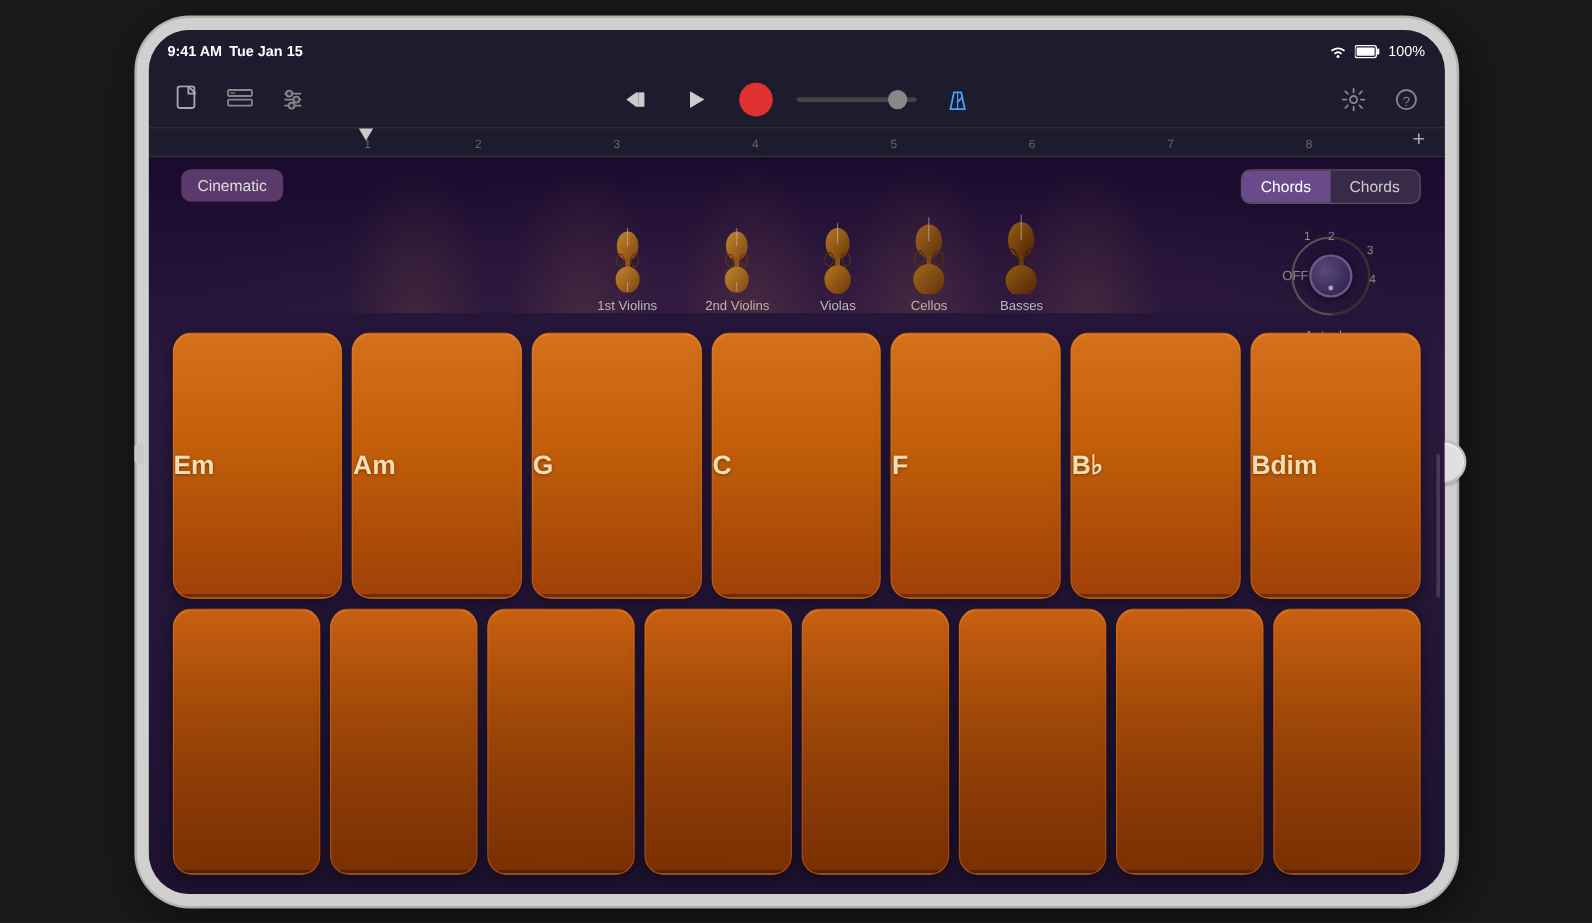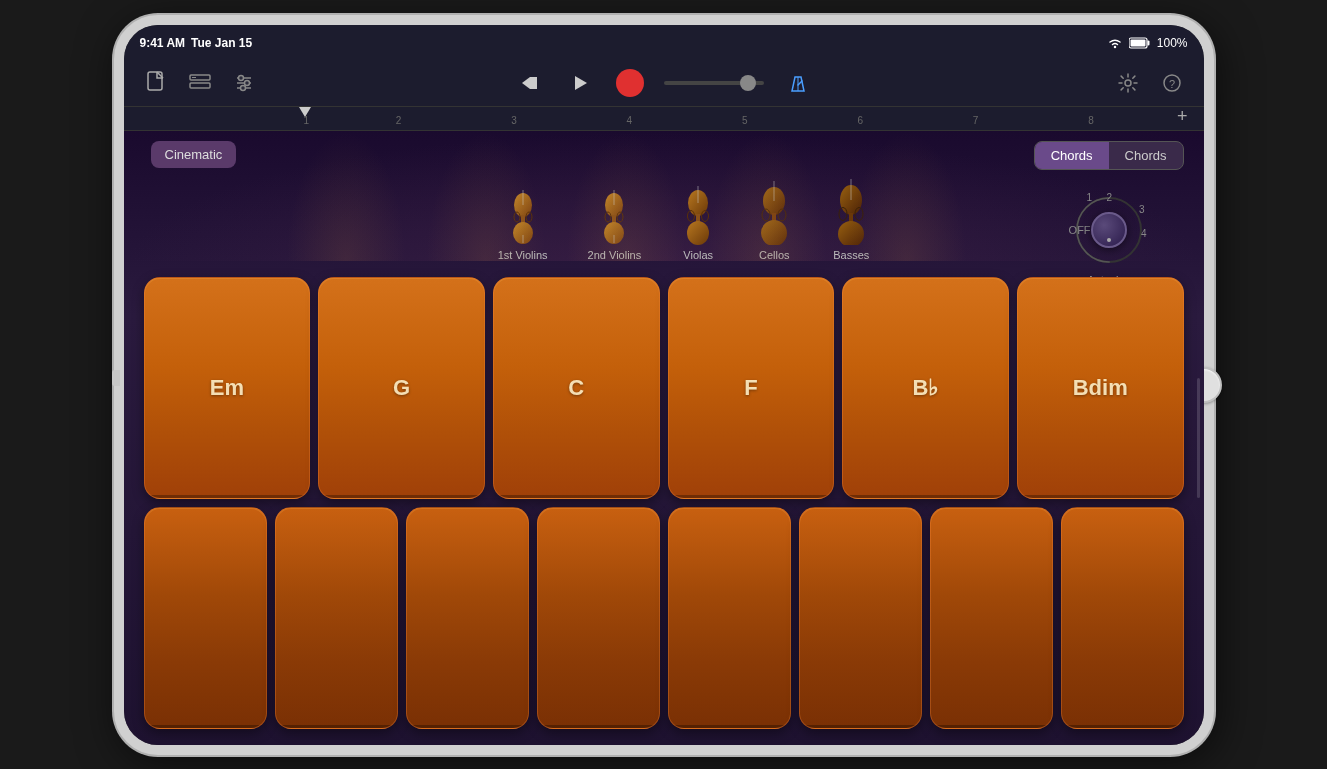--- a/index.html
+++ b/index.html
@@ -378,21 +378,21 @@
       gap: 8px;
       flex: 1;
     }
 
     .chord-pad {
       flex: 1;
       background: linear-gradient(180deg, #d4711a 0%, #c4600a 40%, #b05008 70%, #a04008 100%);
       border-radius: 16px;
       display: flex;
       align-items: center;
-      justify-content: center;
+      justify-content: flex-start;
       cursor: pointer;
       box-shadow: 0 4px 12px rgba(0,0,0,0.4), inset 0 1px 0 rgba(255,200,100,0.2);
       border: 1px solid rgba(255,140,60,0.3);
       position: relative;
       overflow: hidden;
     }
 
     .chord-pad::after {
       content: '';
       position: absolute;
@@ -720,20 +720,23 @@
         </div>
       </div>
 
       <div class="chords-area">
 
         <div class="chords-row">
           <div class="chord-pad">
             <span class="chord-pad-label">Em</span>
           </div>
           <div class="chord-pad">
+            <span class="chord-pad-label">Am</span>
+          </div>
+          <div class="chord-pad">
             <span class="chord-pad-label">G</span>
           </div>
           <div class="chord-pad">
             <span class="chord-pad-label">C</span>
           </div>
           <div class="chord-pad">
             <span class="chord-pad-label">F</span>
           </div>
           <div class="chord-pad">
             <span class="chord-pad-label">B♭</span>

